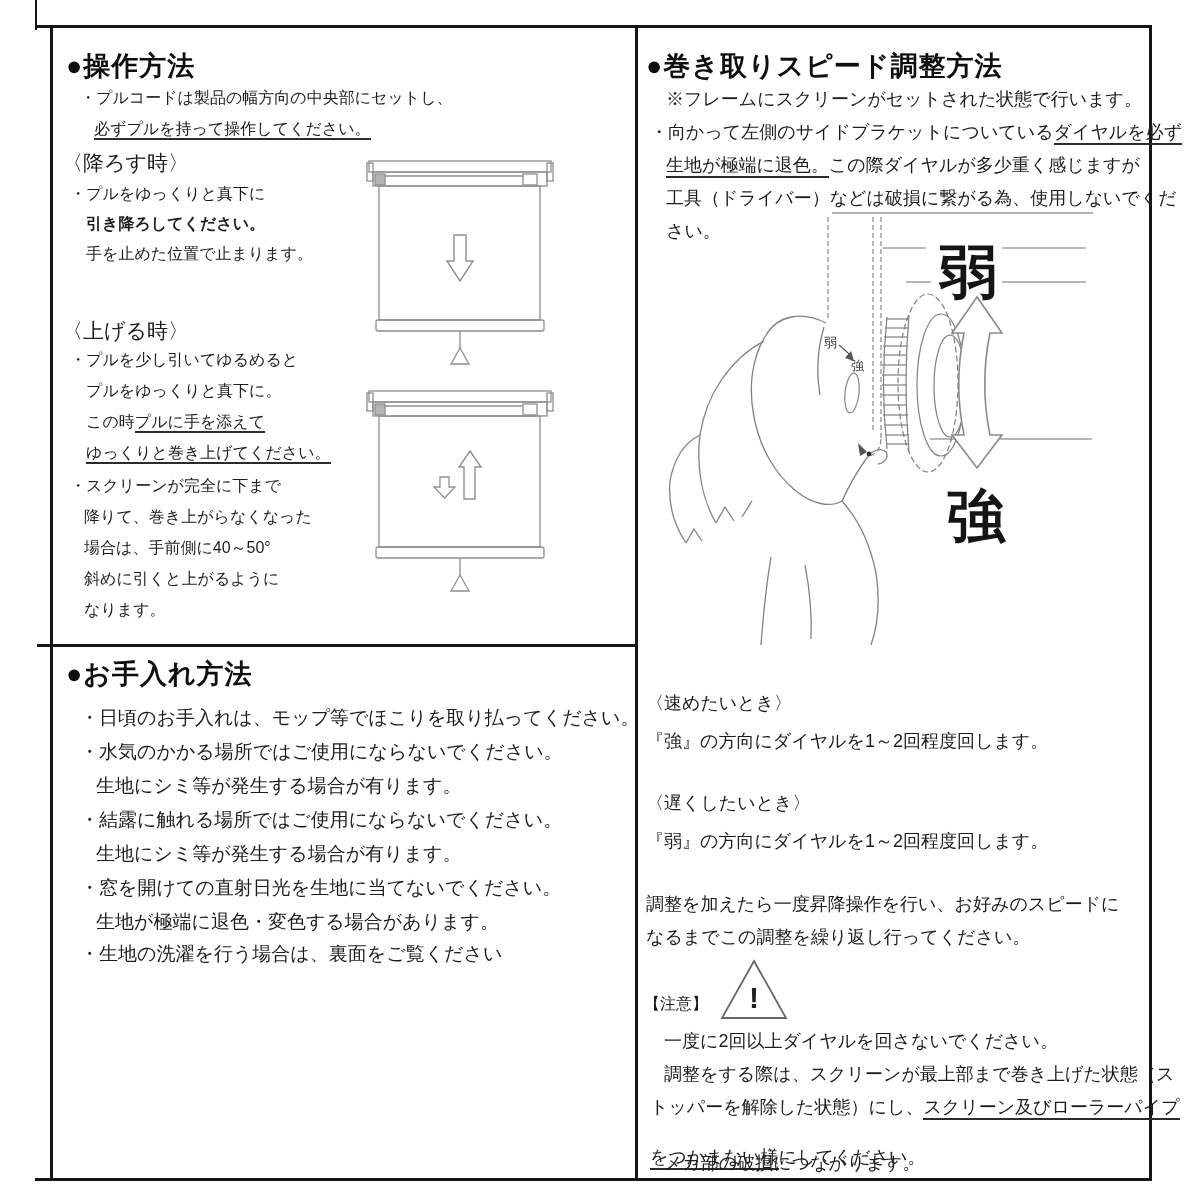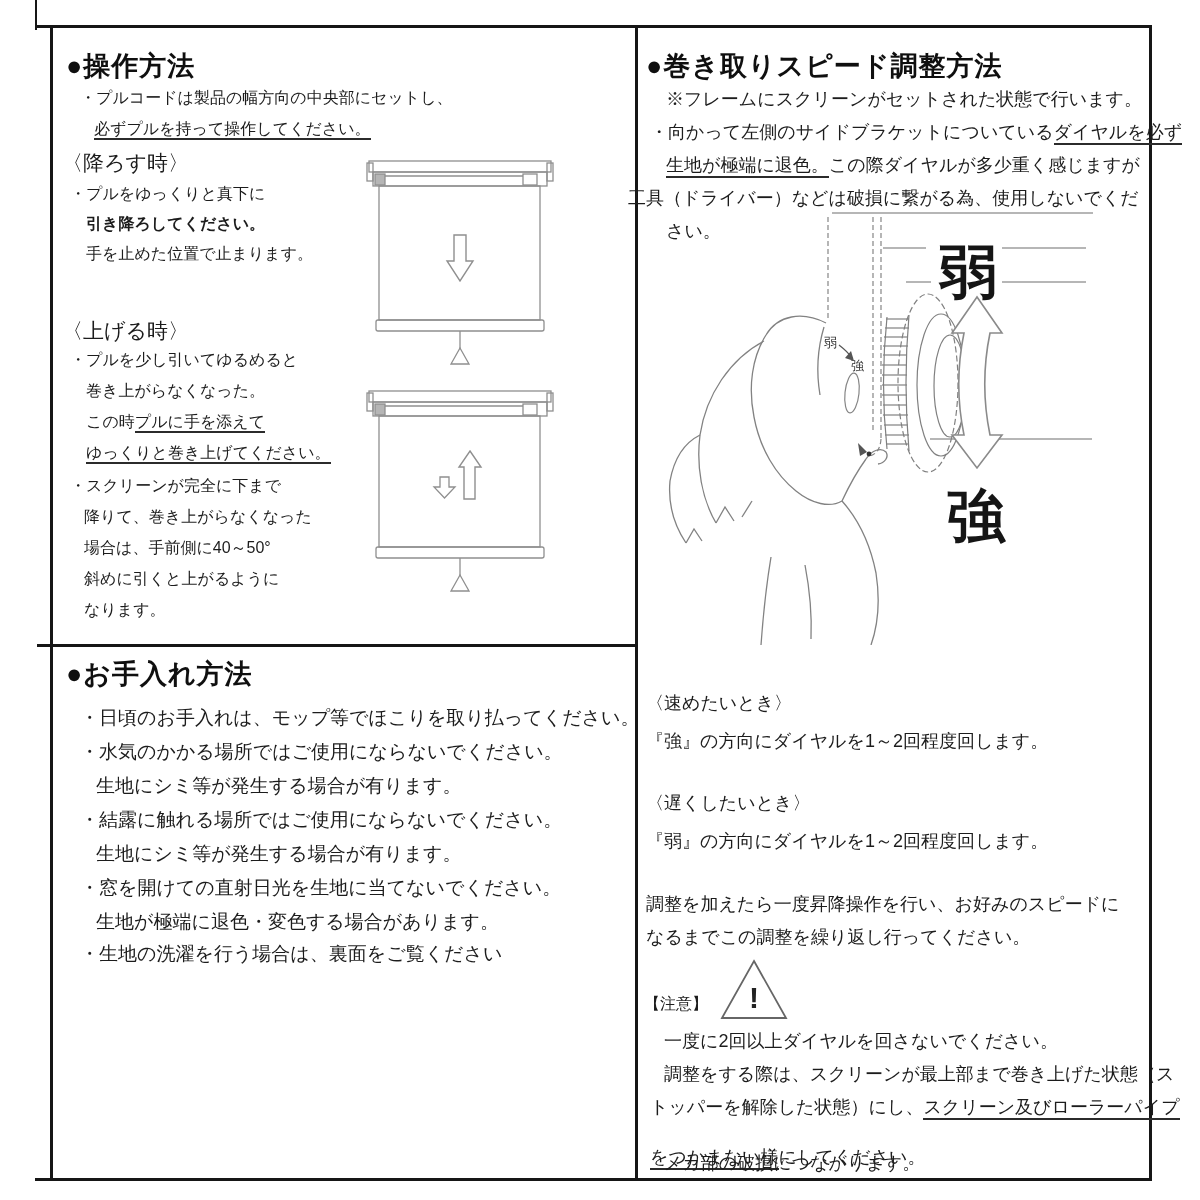--- a/index.html
+++ b/index.html
@@ -32,21 +32,21 @@
 <div class="line fsL" style="left:80px;top:88px;">・プルコードは製品の幅方向の中央部にセットし、</div>
 <div class="line fsL" style="left:94px;top:119px;"><span class="ul">必ずプルを持って操作してください。</span></div>
 
 <div class="line sub" style="left:62px;top:150px;">〈降ろす時〉</div>
 <div class="line fsL" style="left:70px;top:184px;">・プルをゆっくりと真下に</div>
 <div class="line fsL" style="left:86px;top:214px;font-weight:bold;">引き降ろしてください。</div>
 <div class="line fsL" style="left:86px;top:244px;">手を止めた位置で止まります。</div>
 
 <div class="line sub" style="left:62px;top:318px;">〈上げる時〉</div>
 <div class="line fsL" style="left:70px;top:350px;">・プルを少し引いてゆるめると</div>
-<div class="line fsL" style="left:86px;top:381px;">巻き上がらなくなった。</div>
+<div class="line fsL" style="left:86px;top:381px;">プルをゆっくりと真下に。</div>
 <div class="line fsL" style="left:86px;top:412px;"><span>この時</span><span class="ul">プルに手を添えて</span></div>
 <div class="line fsL" style="left:86px;top:443px;"><span class="ul">ゆっくりと巻き上げてください。</span></div>
 <div class="line fsL" style="left:70px;top:476px;">・スクリーンが完全に下まで</div>
 <div class="line fsL" style="left:84px;top:507px;">降りて、巻き上がらなくなった</div>
 <div class="line fsL" style="left:84px;top:538px;">場合は、手前側に40～50°</div>
 <div class="line fsL" style="left:84px;top:569px;">斜めに引くと上がるように</div>
 <div class="line fsL" style="left:84px;top:600px;">なります。</div>
 
 <svg class="abs" style="left:360px;top:155px;" width="200" height="215" viewBox="0 0 200 215">
   <g stroke="#8f8f8f" stroke-width="1.3" fill="none">
@@ -90,21 +90,21 @@
 <div class="line fsC" style="left:80px;top:808px;">・結露に触れる場所ではご使用にならないでください。</div>
 <div class="line fsC" style="left:96px;top:842px;">生地にシミ等が発生する場合が有ります。</div>
 <div class="line fsC" style="left:80px;top:876px;">・窓を開けての直射日光を生地に当てないでください。</div>
 <div class="line fsC" style="left:96px;top:910px;">生地が極端に退色・変色する場合があります。</div>
 <div class="line fsC" style="left:80px;top:942px;">・生地の洗濯を行う場合は、裏面をご覧ください</div>
 
 <div class="line sec-title" style="left:646px;top:50px;">●巻き取りスピード調整方法</div>
 <div class="line fsR" style="left:666px;top:88px;">※フレームにスクリーンがセットされた状態で行います。</div>
 <div class="line fsR" style="left:650px;top:121px;"><span>・向かって左側のサイドブラケットについている</span><span class="ul">ダイヤルを必ず</span></div>
 <div class="line fsR" style="left:666px;top:154px;"><span class="ul">生地が極端に退色。</span><span>この際ダイヤルが多少重く感じますが</span></div>
-<div class="line fsR" style="left:628px;top:187px;">工具（ドライバー）などは破損に繋がる為、使用しないでくだ</div>
+<div class="line fsR" style="left:666px;top:187px;">工具（ドライバー）などは破損に繋がる為、使用しないでくだ</div>
 <div class="line fsR" style="left:666px;top:220px;">さい。</div>
 
 <svg class="abs" style="left:630px;top:195px;" width="560" height="450" viewBox="0 0 560 450">
 
   <g stroke="#9e9e9e" stroke-width="1.5" fill="none">
     <path d="M202,18 H463"></path>
     <path d="M253,53 H296"></path>
       <path d="M372,53 H456"></path>
     <path d="M276,87 H301"></path>
       <path d="M372,87 H456"></path>

